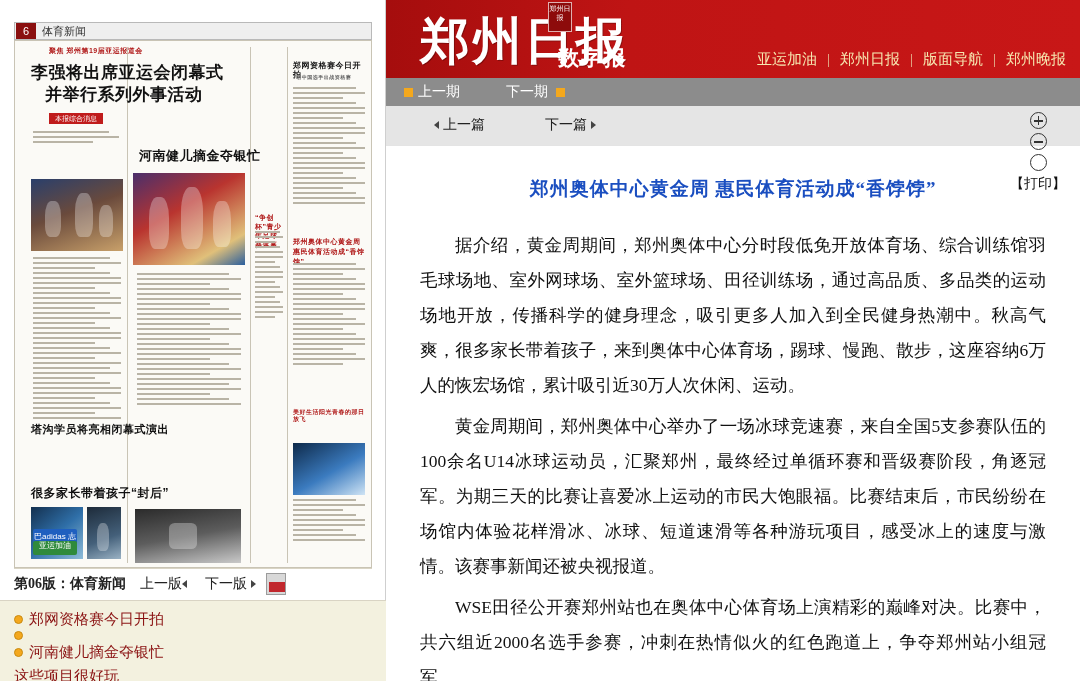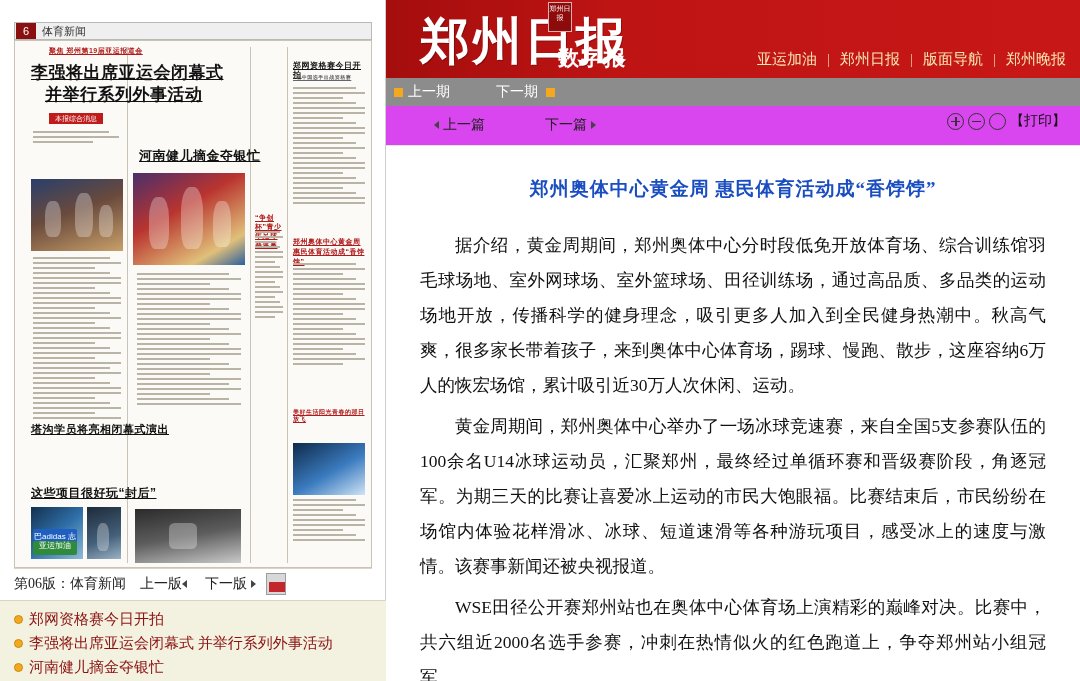--- a/index.html
+++ b/index.html
@@ -46,21 +46,21 @@
     overflow: hidden;
     font-family: "Liberation Sans", sans-serif;
   }
   .fx-rule { background: #c9c4b5; position: absolute; }
   .fx-text { position: absolute; overflow: hidden; }
   .fx-line { height: 2px; background: #b9b4a6; margin-bottom: 3px; }
   .fx-line.s { width: 70%; }
   .fx-line.m { width: 88%; }
   .fx-hl {
     position: absolute; color: #111; font-weight: bold;
-    letter-spacing: 0.5px; line-height: 1.15; text-decoration: underline;
+    letter-spacing: 0.5px; line-height: 1.15;
   }
   .fx-red { color: #b01a1a; }
   .fx-blue { color: #17459b; }
   .fx-band {
     position: absolute; background: #c01c1c; color: #fff;
     font-size: 7px; text-align: center; line-height: 11px;
   }
   .fx-photo { position: absolute; overflow: hidden; }
   .ph1 { background: linear-gradient(160deg,#2a3f6b 0%,#6a4a3c 45%,#c8a06a 100%); }
   .ph2 { background: linear-gradient(150deg,#4a2f6b 0%,#b9342f 40%,#e0c07a 80%,#2b5f9e 100%); }
@@ -80,21 +80,21 @@
   }
   .logo-box.green { background: #2f8a3c; }
 
   .nav-row {
     position: absolute; left: 14px; top: 568px;
     width: 358px; height: 30px;
     border-top: 1px solid #d9d4c4;
     display: flex; align-items: center;
     font-size: 14px; color: #222;
   }
-  .nav-row .cur { font-weight: normal; text-align: center; }
+  .nav-row .cur { font-weight: bold; text-align: center; }
   .nav-row .lnk { color: #222; cursor: pointer; }
   .nav-row .sep { width: 14px; }
   .pdf-icon {
     width: 20px; height: 22px; margin-left: 10px;
     background: #d8d8d8; border: 1px solid #9b9b9b; position: relative;
   }
   .pdf-icon::after {
     content: ""; position: absolute; left: 2px; bottom: 2px;
     width: 16px; height: 10px; background: #c1272d;
   }
@@ -148,34 +148,34 @@
     color: #f6e7b0; font-size: 15px;
   }
   .mast-links a { color: #f6e7b0; text-decoration: none; cursor: pointer; }
   .mast-links .bar { margin: 0 10px; color: #e8c9a0; }
 
   .subbar {
     position: absolute; left: 386px; top: 78px;
     width: 694px; height: 28px;
     background: #8c8c8c;
     display: flex; align-items: center;
-    color: #fff; font-size: 14px;
+    color: #fff; font-size: 14px; padding-left: 10px;
   }
   .subbar .pv, .subbar .nx {
     display: flex; align-items: center; cursor: pointer;
   }
   .subbar .sq {
     width: 9px; height: 9px; background: #f4a81d; margin: 0 5px 0 8px;
   }
   .subbar .gap { width: 46px; }
 
   .toolbar {
     position: absolute; left: 386px; top: 106px;
     width: 694px; height: 40px;
-    background: #d946ef;
+    background: #e5e5e5;
     border-bottom: 1px solid #e4e4e4;
   }
   .tb-prev, .tb-next {
     position: absolute; top: 10px;
     font-size: 14px; color: #222; cursor: pointer;
     display: flex; align-items: center;
   }
   .tb-prev { left: 48px; }
   .tb-next { left: 130px; margin-left: 29px; }
   .tri-l {
@@ -183,21 +183,21 @@
     border-top: 4px solid transparent; border-bottom: 4px solid transparent;
     border-right: 5px solid #444;
   }
   .tri-r {
     width: 0; height: 0; margin-left: 4px;
     border-top: 4px solid transparent; border-bottom: 4px solid transparent;
     border-left: 5px solid #444;
   }
   .tb-right {
     position: absolute; right: 14px; top: 6px;
-    display: flex; align-items: center; gap: 4px;
+    display: flex; align-items: center; gap: 4px; flex-direction: column;
   }
   .circ {
     width: 17px; height: 17px; border-radius: 50%;
     border: 1px solid #333; position: relative; cursor: pointer;
   }
   .circ.plus::before, .circ.plus::after,
   .circ.minus::before {
     content: ""; position: absolute; background: #333;
   }
   .circ.plus::before { left: 3px; top: 7px; width: 9px; height: 1.5px; }
@@ -404,21 +404,21 @@
           <div class="fx-line m"></div>
         <div class="fx-line"></div>
           <div class="fx-line"></div>
           <div class="fx-line s"></div>
         <div class="fx-line m"></div>
           <div class="fx-line"></div>
           <div class="fx-line s"></div>
       </div>
 
       <div class="fx-hl" style="left:16px; top:382px; font-size:11px;">塔沟学员将亮相闭幕式演出</div>
-      <div class="fx-hl" style="left:16px; top:446px; font-size:12px;">这些项目很好玩“封后”</div>
+      <div class="fx-hl" style="left:16px; top:446px; font-size:12px;">很多家长带着孩子“封后”</div>
 
       <div class="fx-photo ph3" style="left:16px; top:466px; width:52px; height:52px;"></div>
       <div class="fx-photo ph4" style="left:72px; top:466px; width:34px; height:52px;">
         <div class="ph-figs">
             <i style="left:10px;top:16px;width:12px;height:28px;"></i>
           </div>
       </div>
       <div class="fx-photo ph5" style="left:120px; top:468px; width:106px; height:54px;">
         <div class="ph-figs">
             <i style="left:34px;top:14px;width:28px;height:26px;border-radius:20%;"></i>
@@ -457,21 +457,20 @@
       <span class="pdf-icon"></span>
     </div>
 
     <div class="headline-list">
       <div class="hl-item">
         <span class="hl-dot"></span>
         <span>郑网资格赛今日开拍</span>
       </div>
       <div class="hl-item">
         <span class="hl-dot"></span>
-        <span>李强将出席亚运会闭幕式  并举行系列外事活动</span>
       </div>
       <div class="hl-item">
         <span class="hl-dot"></span>
         <span>河南健儿摘金夺银忙</span>
       </div>
       <div class="hl-item">
 
         <span>这些项目很好玩</span>
       </div>
     </div>

